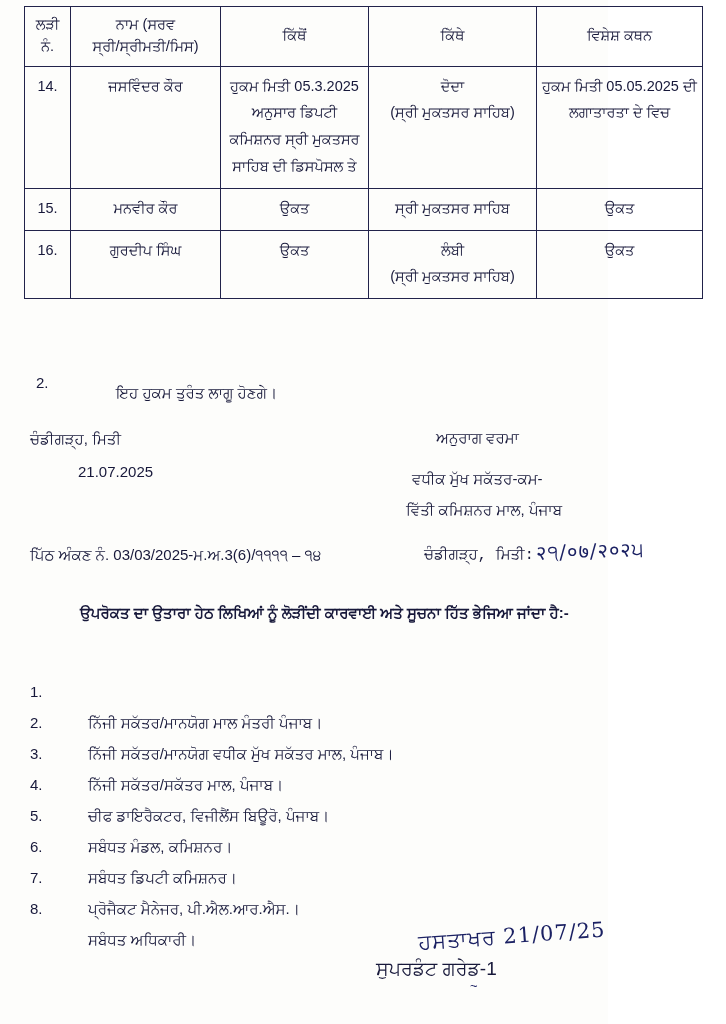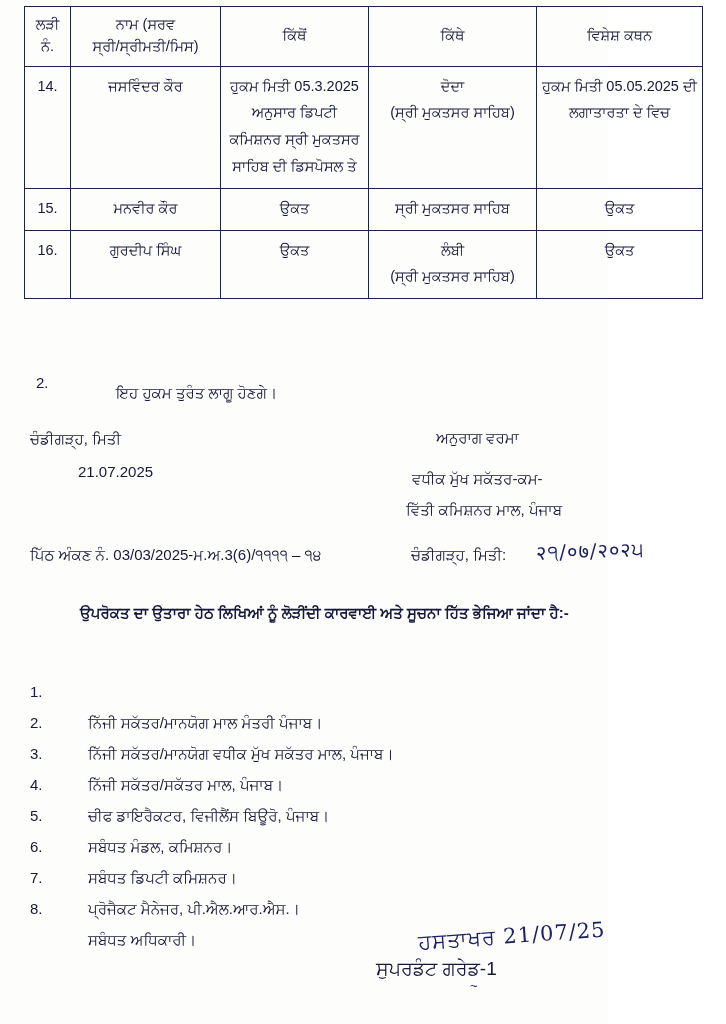--- a/index.html
+++ b/index.html
@@ -68,21 +68,21 @@
   .para2-txt { left: 116px; top: 374px; margin-top: 10px; }
 
   .place1 { left: 30px; top: 430px; }
   .place2 { left: 30px; top: 463px; margin-left: 48px; }
 
   .sig1 { left: 436px; top: 430px; font-family: Liberation Serif, serif; }
   .sig2 { left: 412px; top: 470px; }
   .sig3 { left: 406px; top: 494px; margin-top: 7px; }
 
   .endst-left { left: 30px; top: 546px; }
-  .endst-right { left: 411px; top: 546px; }
+  .endst-right { left: 424px; top: 546px; font-family: Liberation Mono, monospace; }
 
   .hand-date {
     position: absolute;
     left: 536px;
     top: 537px;
     font-family: "DejaVu Serif", serif;
     font-size: 20px;
     letter-spacing: 1px;
     color: #1b2163;
     transform: rotate(-2deg);

